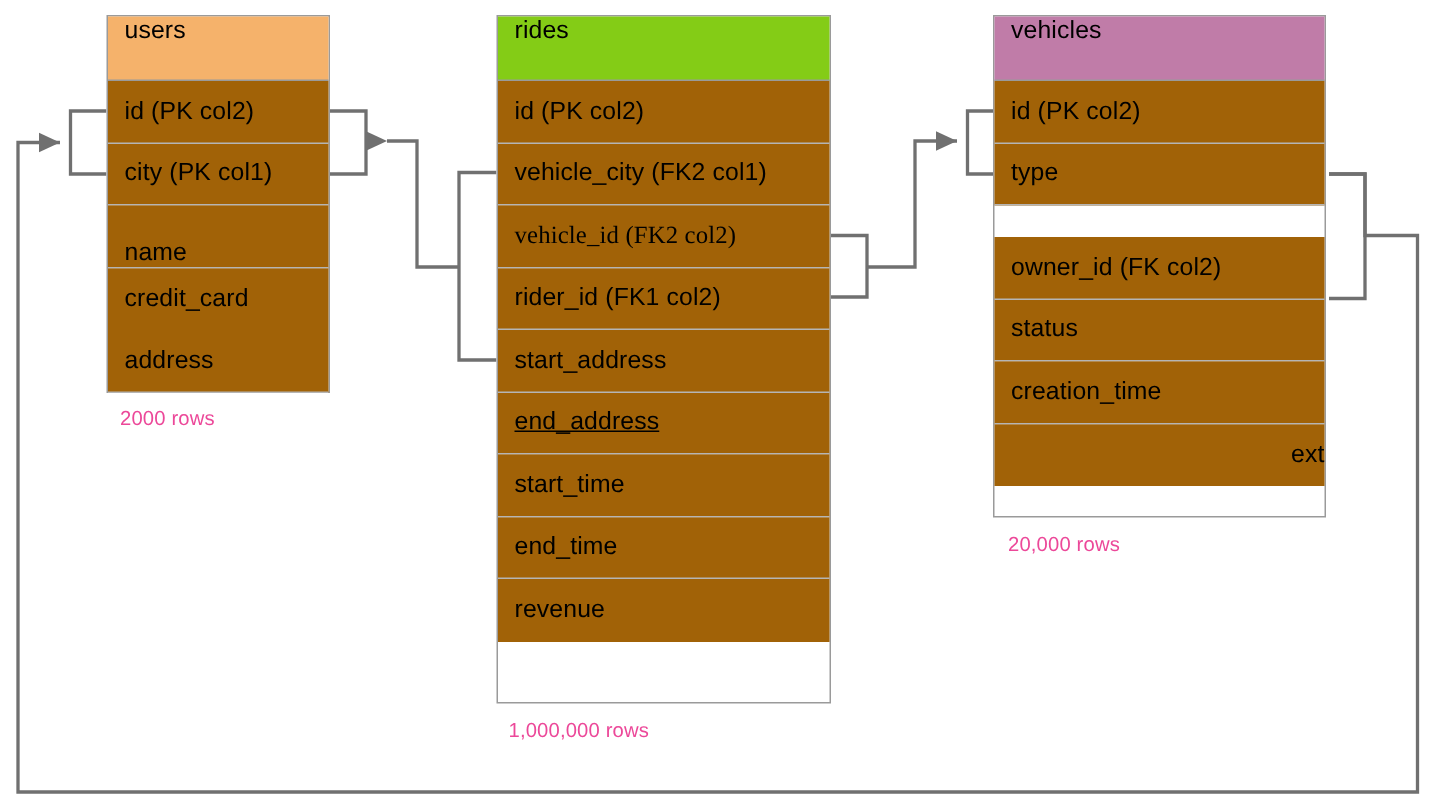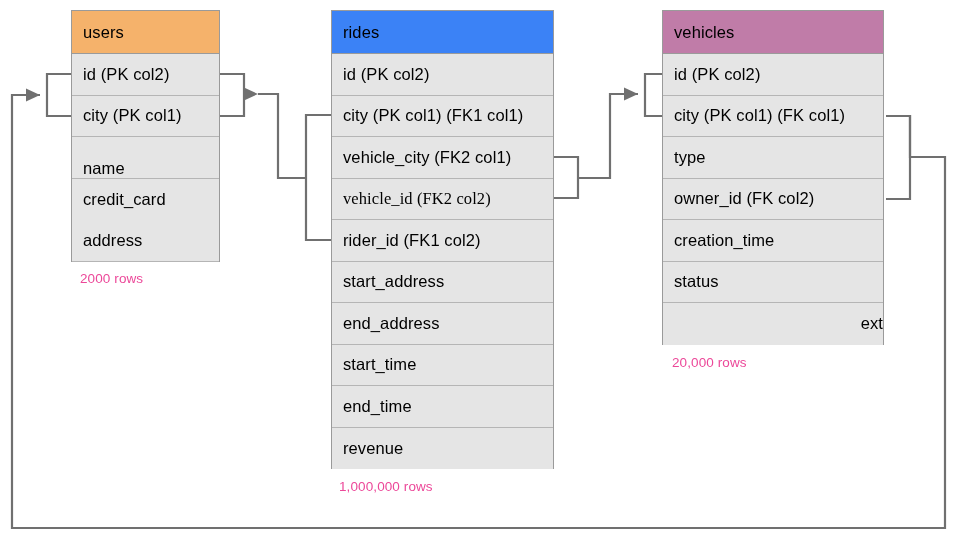--- a/index.html
+++ b/index.html
@@ -31,37 +31,36 @@
     position: absolute;
     box-sizing: border-box;
     border: 1px solid #9a9a9a;
     background: #ffffff;
   }
   .table-header {
     box-sizing: border-box;
     height: 43px;
     border-bottom: 1px solid #9a9a9a;
     display: flex;
-    align-items: center;
     padding-left: 11px;
     font-size: 16.5px;
     color: #000000;
     letter-spacing: 0.1px;
   }
   .table-row {
     box-sizing: border-box;
     height: 41.5px;
     border-bottom: 1px solid #b5b5b5;
     display: flex;
     align-items: center;
     padding-left: 11px;
     font-size: 16.5px;
     color: #000000;
     letter-spacing: 0.1px;
-    background: #e5e5e5;
+    background: #a16207;
   }
   .table-row.last {
     border-bottom: none;
   }
   .row-count {
     position: absolute;
     font-size: 13.5px;
     color: #ec4899;
     letter-spacing: 0.1px;
     white-space: nowrap;
@@ -113,42 +112,39 @@
         </div>
         <div class="table-row last" style="border-bottom-color: rgb(181, 181, 181);">
           <span>credit_card</span>
         </div>
         <div class="table-row" style="border-bottom-color: rgb(181, 181, 181);">
           <span>address</span>
         </div>
       </div>
       <div class="row-count" style="left: 80px; top: 271px;">2000 rows</div>
       <div class="table-box" style="left: 331px; top: 10px; width: 223px; height: 459px; border-color: rgb(154, 154, 154);">
-        <div class="table-header" style="background: #3b82f6; border-bottom-color: rgb(154, 154, 154);">
+        <div class="table-header" style="background: #84cc16; border-bottom-color: rgb(154, 154, 154);">
           <span>rides</span>
         </div>
         <div class="table-row" style="border-bottom-color: rgb(181, 181, 181);">
           <span>id (PK col2)</span>
-        </div>
-        <div class="table-row" style="border-bottom-color: rgb(181, 181, 181);">
-          <span>city (PK col1) (FK1 col1)</span>
         </div>
         <div class="table-row" style="border-bottom-color: rgb(181, 181, 181);">
           <span>vehicle_city (FK2 col1)</span>
         </div>
         <div class="table-row" style="border-bottom-color: rgb(181, 181, 181); font-family: Liberation Serif, serif;">
           <span>vehicle_id (FK2 col2)</span>
         </div>
         <div class="table-row" style="border-bottom-color: rgb(181, 181, 181);">
           <span>rider_id (FK1 col2)</span>
         </div>
         <div class="table-row" style="border-bottom-color: rgb(181, 181, 181);">
           <span>start_address</span>
         </div>
-        <div class="table-row" style="border-bottom-color: rgb(181, 181, 181);">
+        <div class="table-row" style="border-bottom-color: rgb(181, 181, 181); text-decoration: underline;">
           <span>end_address</span>
         </div>
         <div class="table-row" style="border-bottom-color: rgb(181, 181, 181);">
           <span>start_time</span>
         </div>
         <div class="table-row" style="border-bottom-color: rgb(181, 181, 181);">
           <span>end_time</span>
         </div>
         <div class="table-row last" style="border-bottom-color: rgb(181, 181, 181);">
           <span>revenue</span>
@@ -156,33 +152,30 @@
       </div>
       <div class="row-count" style="left: 339px; top: 479px;">1,000,000 rows</div>
       <div class="table-box" style="left: 662px; top: 10px; width: 222px; height: 334.5px; border-color: rgb(154, 154, 154);">
         <div class="table-header" style="background: rgb(192, 124, 168); border-bottom-color: rgb(154, 154, 154);">
           <span>vehicles</span>
         </div>
         <div class="table-row" style="border-bottom-color: rgb(181, 181, 181);">
           <span>id (PK col2)</span>
         </div>
         <div class="table-row" style="border-bottom-color: rgb(181, 181, 181);">
-          <span>city (PK col1) (FK col1)</span>
-        </div>
-        <div class="table-row" style="border-bottom-color: rgb(181, 181, 181);">
           <span>type</span>
         </div>
-        <div class="table-row" style="border-bottom-color: rgb(181, 181, 181);">
+        <div class="table-row" style="border-bottom-color: rgb(181, 181, 181); margin-top: 21px;">
           <span>owner_id (FK col2)</span>
         </div>
         <div class="table-row" style="border-bottom-color: rgb(181, 181, 181);">
-          <span>creation_time</span>
+          <span>status</span>
         </div>
         <div class="table-row" style="border-bottom-color: rgb(181, 181, 181);">
-          <span>status</span>
+          <span>creation_time</span>
         </div>
         <div class="table-row last" style="border-bottom-color: rgb(181, 181, 181); justify-content: flex-end;">
           <span>ext</span>
         </div>
       </div>
       <div class="row-count" style="left: 672px; top: 355px;">20,000 rows</div>
     </div>
 
 </div>
 

